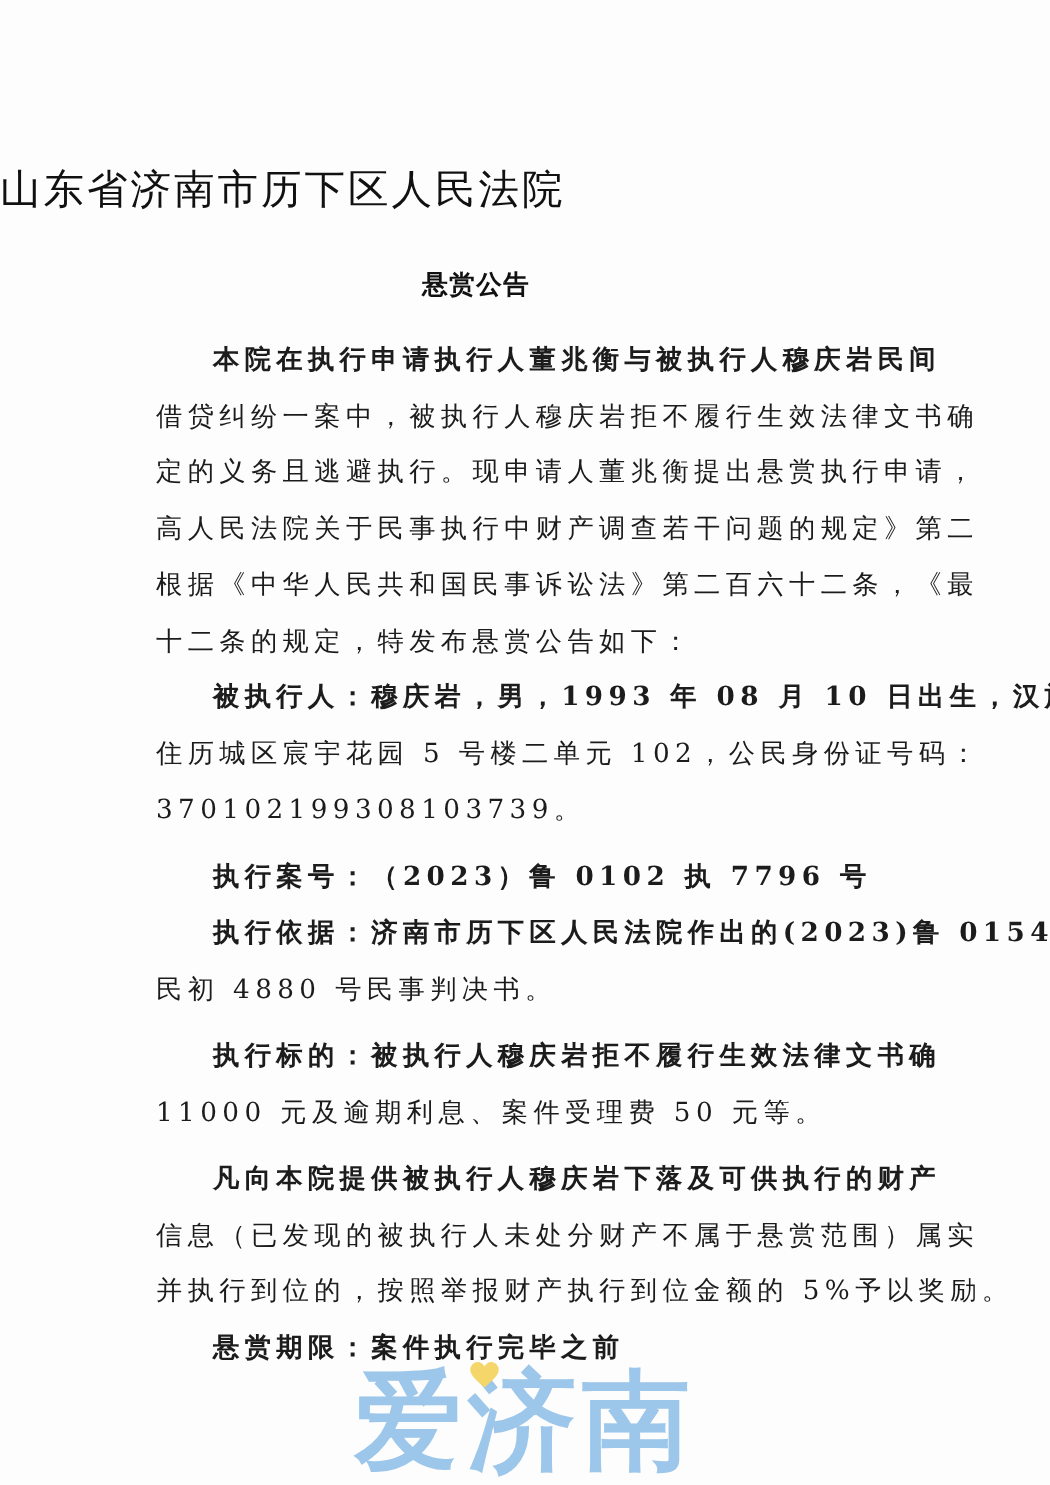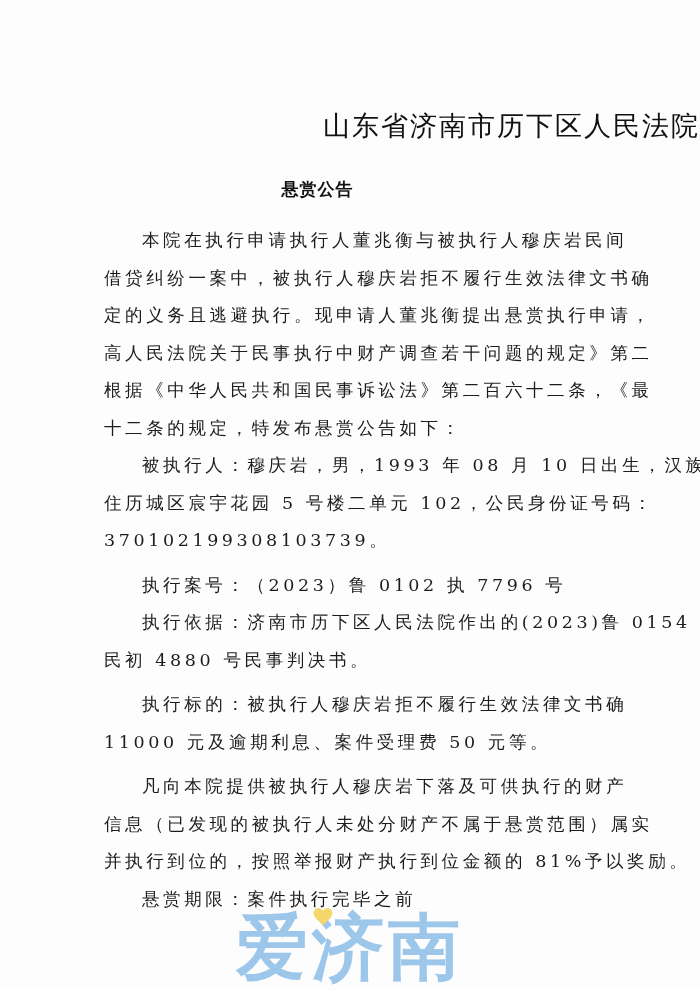--- a/index.html
+++ b/index.html
@@ -19,21 +19,21 @@
       position: absolute;
       left: 0; top: 0;
       width: 700px; height: 990px;
       background: #fdfdfd;
     }
     .title {
       position: absolute;
       top: 108px;
       left: 0;
       width: 700px;
-      text-align: right;
+      text-align: left;
       font-size: 27px;
       letter-spacing: 2px;
       font-weight: normal;
       color: #111;
     }
     .subtitle {
       position: absolute;
       top: 178px;
       left: 0;
       width: 635px;
@@ -54,20 +54,21 @@
       line-height: 37.5px;
       font-size: 17.5px;
       white-space: nowrap;
       letter-spacing: 3.6px;
       text-align: justify;
       text-align-last: justify;
       color: #1c1c1c;
     }
     .line.indent {
       padding-left: 38px;
+      font-weight: bold;
     }
     .line.last {
       text-align-last: left;
     }
     .line.gap-before {
       margin-top: 7px;
     }
     .watermark {
       position: absolute;
       left: 0;
@@ -123,21 +124,21 @@
     </div>
 
     <div>
       <div class="line indent gap-before">执行标的：被执行人穆庆岩拒不履行生效法律文书确</div>
       <div class="line last">11000 元及逾期利息、案件受理费 50 元等。</div>
     </div>
 
     <div>
       <div class="line indent gap-before">凡向本院提供被执行人穆庆岩下落及可供执行的财产</div>
       <div class="line">信息（已发现的被执行人未处分财产不属于悬赏范围）属实</div>
-      <div class="line">并执行到位的，按照举报财产执行到位金额的 81%予以奖励。</div>
+      <div class="line">并执行到位的，按照举报财产执行到位金额的 5%予以奖励。</div>
     </div>
 
     <div>
       <div class="line indent last">悬赏期限：案件执行完毕之前</div>
     </div>
   </div>
 
   <div class="watermark">爱济南</div>
   <svg class="heart" viewBox="0 0 22 20">
     <path d="M11 19 C 4 13, 0 9, 2 5 C 4 1, 9 1, 11 5 C 13 1, 18 1, 20 5 C 22 9, 18 13, 11 19 Z" fill="#f5d66b"></path>

